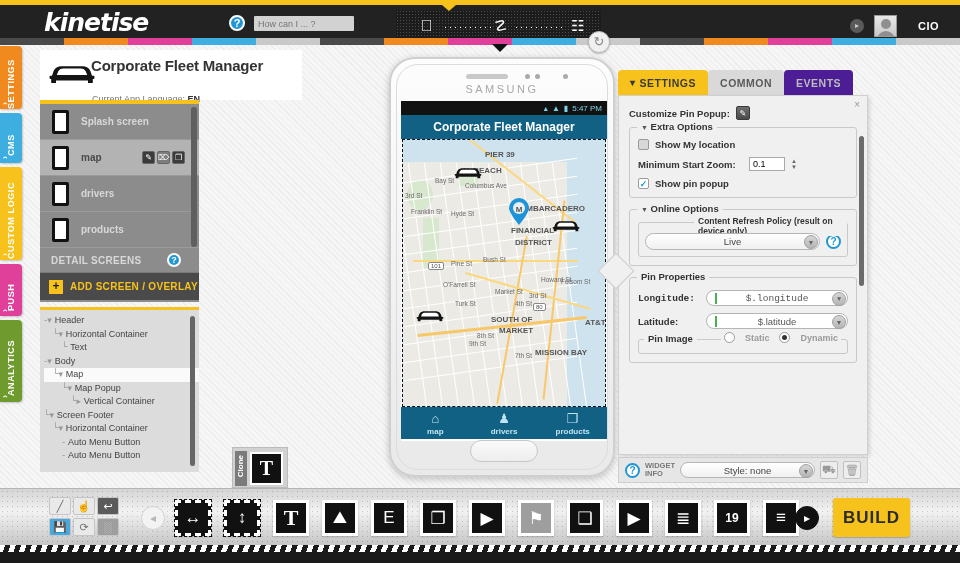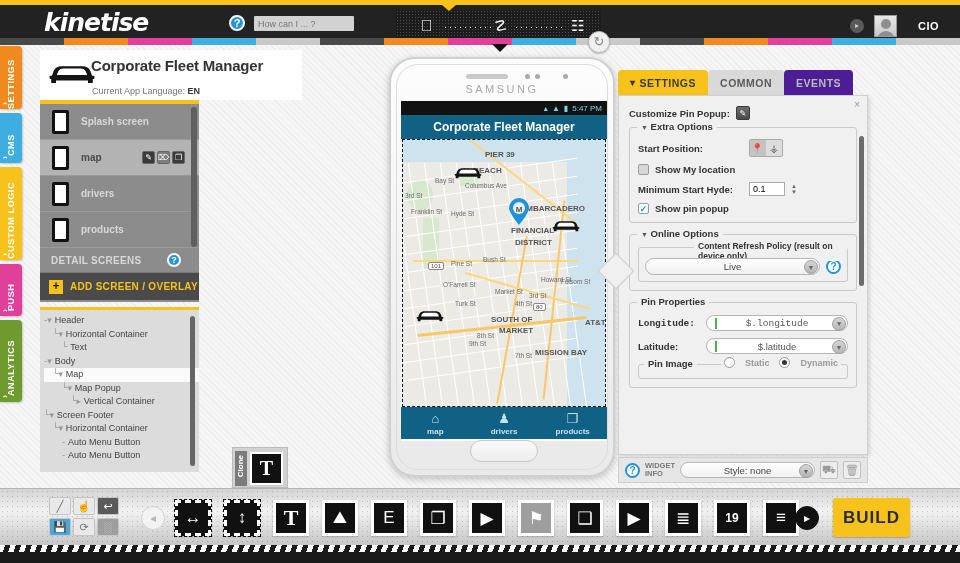--- a/index.html
+++ b/index.html
@@ -129,21 +129,21 @@
     background:#fff;
   }
   .car-logo {
     position:absolute; left:8px; top:10px; width:48px; height:30px;
   }
   .app-title {
     position:absolute; left:51px; top:7px; font-size:15px; font-weight:bold; color:#333;
     letter-spacing:-0.2px;
   }
   .app-lang {
-    position:absolute; left:52px; top:36px; font-size:9px; color:#777;
+    position:absolute; left:52px; top:44px; font-size:9px; color:#777;
   }
   .app-lang b { color:#333; }
 
   
   .screens-panel {
     position:absolute; left:40px; top:100px; width:159px; height:202px;
     background:#8c8c8c; border-top:4px solid #f7c21b;
   }
   .scr-item {
     position:relative; height:36px; border-bottom:1px solid #9b9b9b;
@@ -729,35 +729,28 @@
 
       <div class="frow" style="margin-top:2px;">
         <span class="rlabel">Customize Pin Popup:</span>
         <span class="btn-sq">✎</span>
       </div>
 
       <div class="fieldset">
         <div class="legend"><span class="tri">▼</span> <span>Extra Options</span></div>
 
 
-        <div class="frow">
-          <span class="fname" style="width:105px;">Start Position:</span>
-          <span class="grp-btn">
-            <div class="on">📍</div>
-            <div>⚶</div>
-          </span>
-        </div>
 
         <div class="frow">
           <span class="chk"></span>
           <span class="fname">Show My location</span>
         </div>
 
         <div class="frow">
-          <span class="fname" style="width:105px;">Minimum Start Hyde:</span>
+          <span class="fname" style="width:105px;">Minimum Start Zoom:</span>
           <input class="num-input" value="0.1" style="">
           <span class="spin">
               <span>▲</span>
               <span>▼</span>
             </span>
         </div>
 
         <div class="frow">
           <span class="chk on">✓</span>
           <span class="fname">Show pin popup</span>

